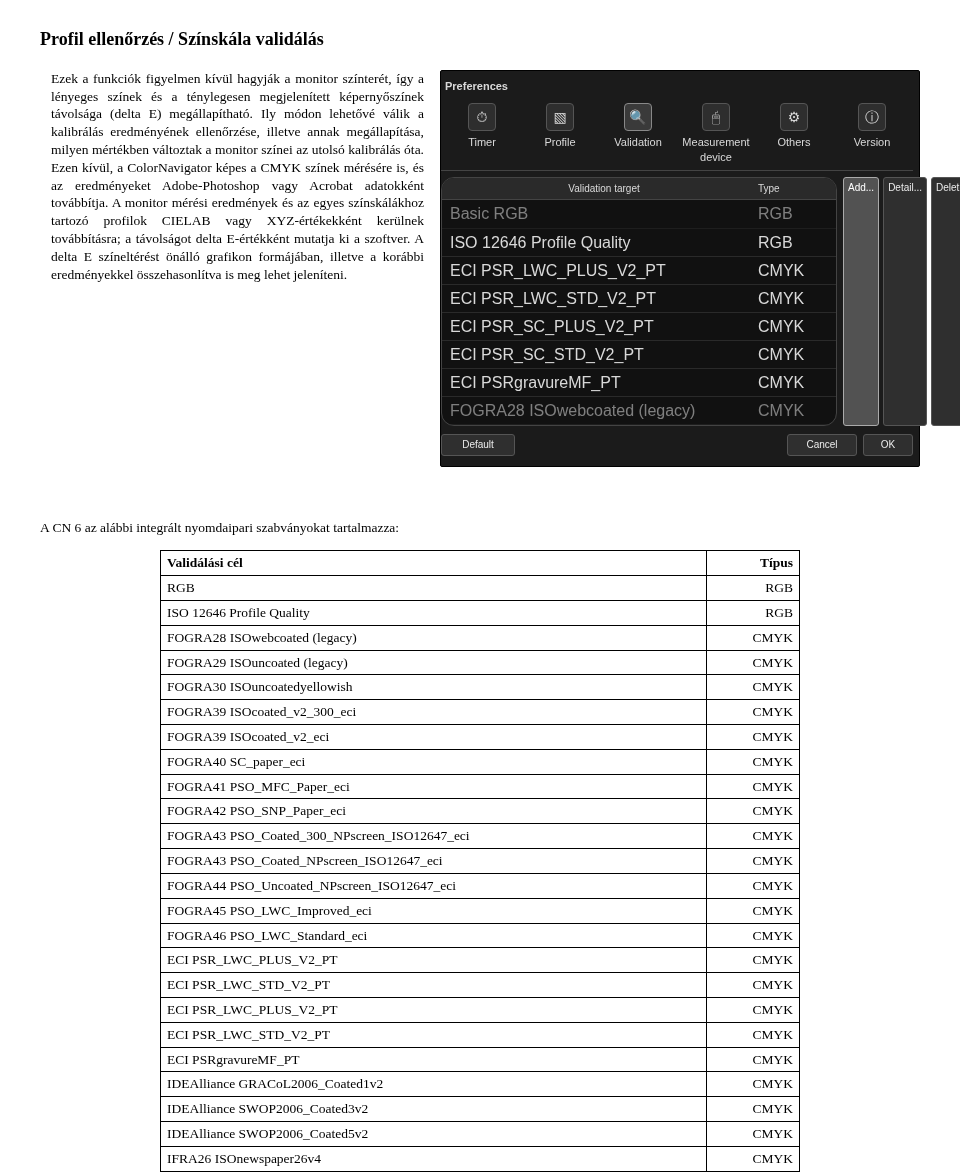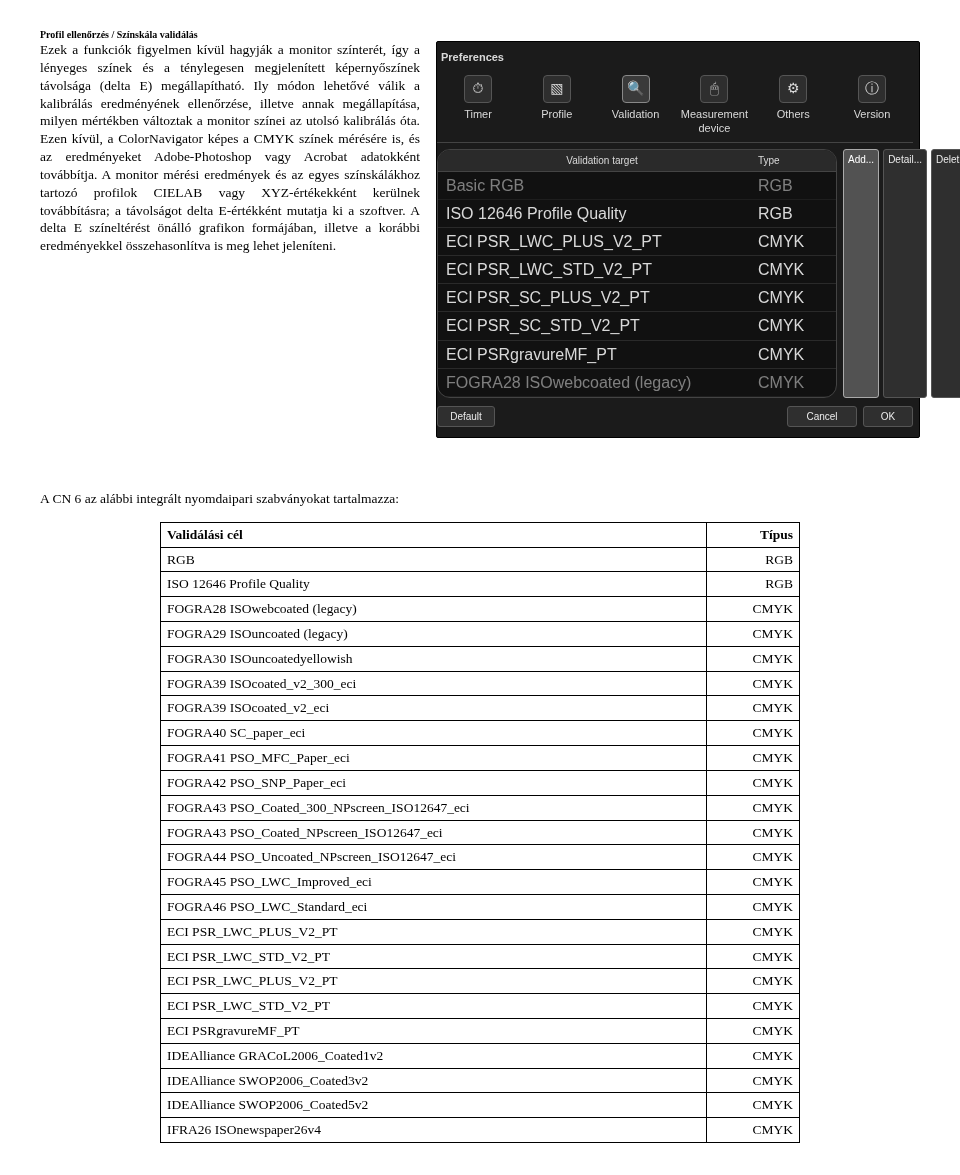--- a/index.html
+++ b/index.html
@@ -5,23 +5,23 @@
   * { box-sizing: border-box; margin: 0; padding: 0; }
   body {
     background: #fff;
     font-family: "Times New Roman", Times, serif;
     font-size: 13.5px;
     color: #000;
     width: 960px;
     padding: 28px 40px 40px 40px;
     line-height: 1.32;
   }
-  .doc-heading { font-weight: bold; font-size: 10px; }
+  .doc-heading { font-weight: bold; font-size: 18px; margin-bottom: 18px; }
   .two-col { display: flex; gap: 16px; }
-  .col-left { width: 380px; text-align: justify; }
+  .col-left { width: 380px; text-align: justify; margin-left: 11px; }
   .col-right { flex: 1; }
   
   .prefs {
     background: #1b1b1b;
     color: #d9d9d9;
     border: 1px solid #000;
     font-family: Tahoma, Arial, sans-serif;
     font-size: 11px;
     padding: 6px 6px 10px 0;
     border-radius: 2px;
@@ -144,21 +144,21 @@
             </div>
         </div>
         <div class="side-buttons">
           <div class="pbtn sel">Add...</div>
           <div class="pbtn">Detail...</div>
           <div class="pbtn">Delete...</div>
         </div>
       </div>
 
       <div class="prefs-foot">
-        <div class="pbtn" style="width:58px">Default</div>
+        <div class="pbtn" style="width:74px">Default</div>
         <div class="spacer"></div>
         <div class="pbtn" style="width:70px">Cancel</div>
         <div class="pbtn" style="width:50px">OK</div>
       </div>
     </div>
   </div>
 </div>
 
 <div class="standards-intro">A CN 6 az alábbi integrált nyomdaipari szabványokat tartalmazza:</div>
 

